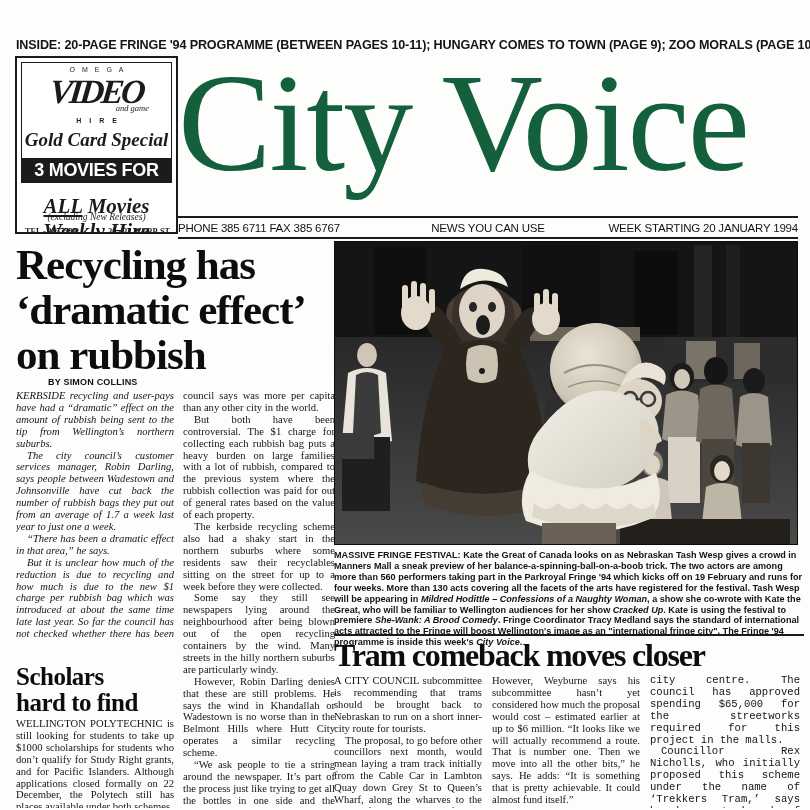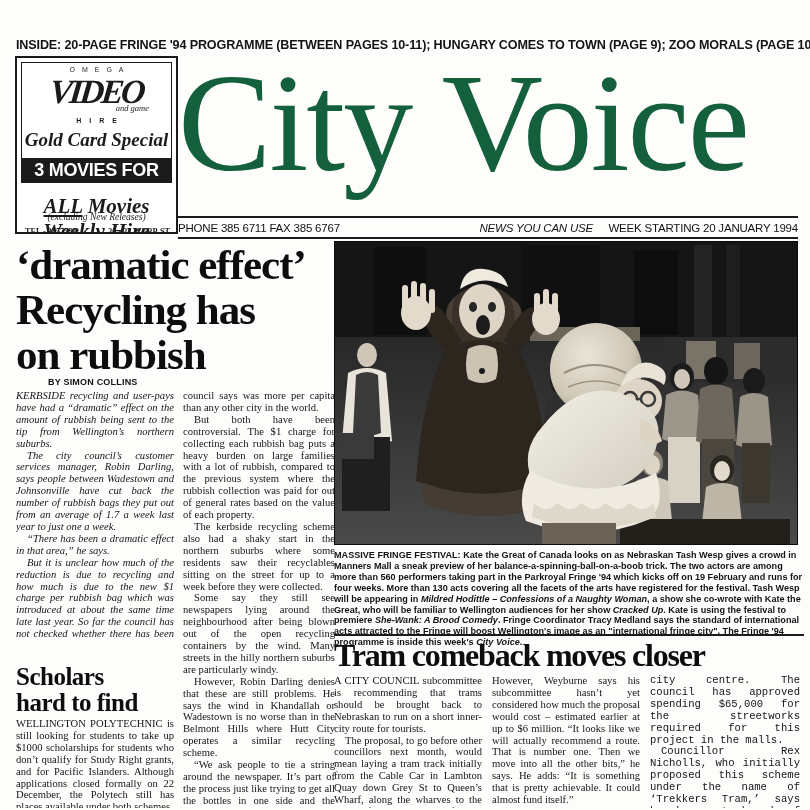--- a/index.html
+++ b/index.html
@@ -209,21 +209,21 @@
     height: 17px;
     display: flex;
     align-items: center;
     font-family: "Liberation Sans", sans-serif;
     font-size: 11.5px;
     letter-spacing: -0.2px;
     color: #131313;
     white-space: nowrap;
   }
   .info-bar .i-phone { width: 205px; text-align: left; }
-  .info-bar .i-news  { width: 210px; text-align: right; font-style: italic; }
+  .info-bar .i-news  { width: 210px; text-align: center; }
   .info-bar .i-week  { flex: 1; text-align: right; }
 
   
   .headline-main {
     position: absolute;
     left: 16px;
     top: 242px;
     width: 316px;
     font-family: "Liberation Serif", serif;
     font-weight: bold;
@@ -369,22 +369,22 @@
 
   <div class="info-rule-top"></div>
   <div class="info-bar">
     <span class="i-phone">PHONE 385 6711   FAX 385 6767</span>
     <span class="i-news">NEWS YOU CAN USE</span>
     <span class="i-week">WEEK STARTING  20 JANUARY 1994</span>
   </div>
   <div class="info-rule-bottom"></div>
 
   <div class="headline-main">
+    <div>Recycling has</div>
     <div>‘dramatic effect’</div>
-    <div>Recycling has</div>
     <div>on rubbish</div>
   </div>
   <div class="byline">BY SIMON COLLINS</div>
 
   <div class="col col-a">
     <p class="first">KERBSIDE recycling and user-pays have had a “dramatic” effect on the amount of rubbish being sent to the tip from Wellington’s northern suburbs.</p>
     <p>The city council’s customer services manager, Robin Darling, says people between Wadestown and Johnsonville have cut back the number of rubbish bags they put out from an average of 1.7 a week last year to just one a week.</p>
     <p>“There has been a dramatic effect in that area,” he says.</p>
     <p>But it is unclear how much of the reduction is due to recycling and how much is due to the new $1 charge per rubbish bag which was introduced at about the same time late last year. So far the council has not checked whether there has been a similar reduction in other suburbs where residents are also paying $1 a bag but where kerbside recycling is not yet available.</p>
 

